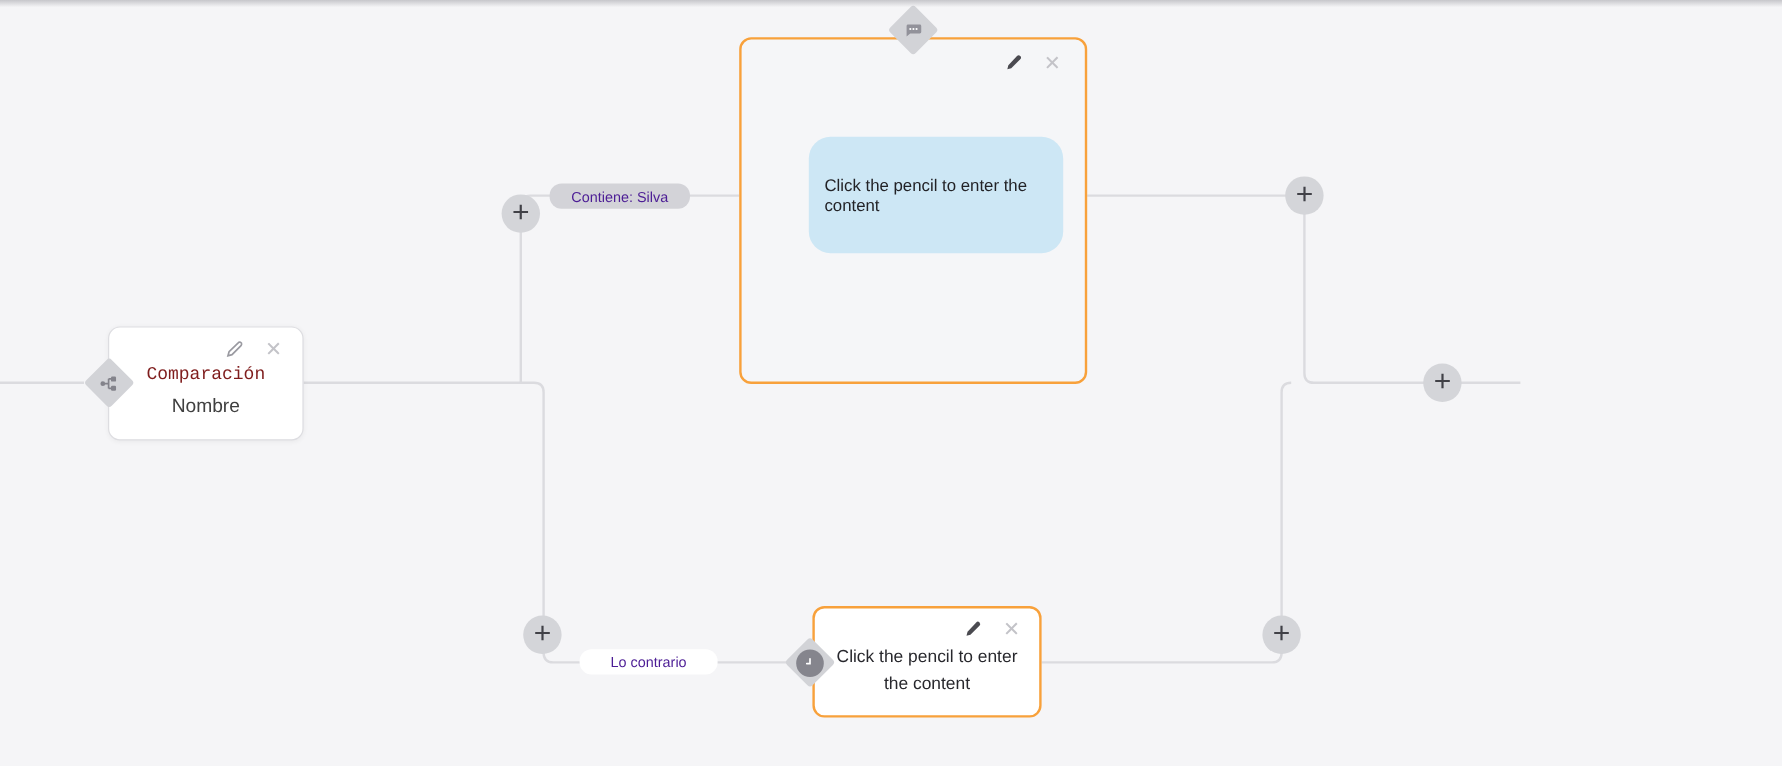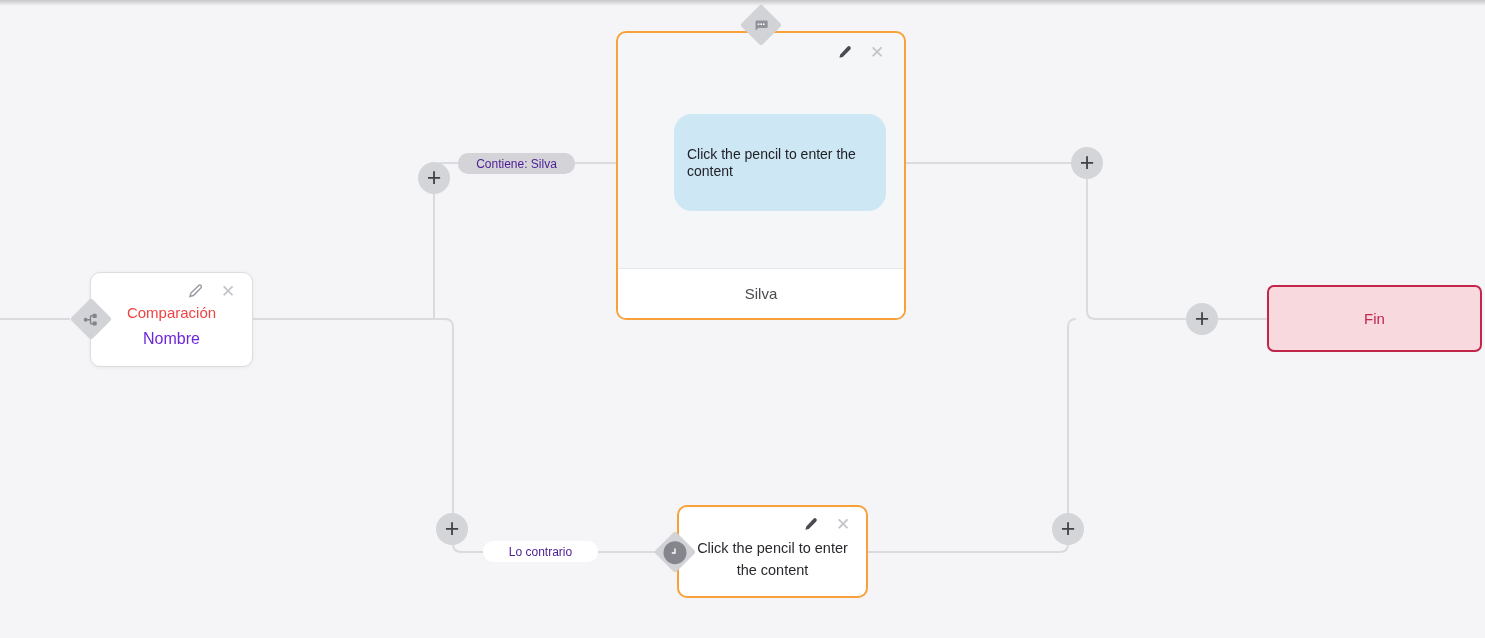--- a/index.html
+++ b/index.html
@@ -32,22 +32,22 @@
 
   
   .diamond{position:absolute;width:30px;height:30px;background:var(--diamond-gray);
     border-radius:3px;transform:rotate(45deg);z-index:15;display:flex;align-items:center;justify-content:center;}
   .diamond .inner{transform:rotate(-45deg);display:flex;align-items:center;justify-content:center;}
 
   
   .node-comparison{left:90px;top:272px;width:163px;height:95px;background:#fff;
     border:1px solid var(--node-border-gray);box-shadow:0 1px 4px rgba(0,0,0,.05);
     display:flex;flex-direction:column;align-items:center;justify-content:center;gap:9px;padding-top:12px;}
-  .node-comparison .title{font-size:15px;color:#ef4444;}
-  .node-comparison .subtitle{font-size:16px;color:#6d28d9;}
+  .node-comparison .title{font-size:15px;color:#7f1d1d;font-family:Liberation Mono, monospace;}
+  .node-comparison .subtitle{font-size:16px;color:#404040;}
 
   
   .node-message{left:616px;top:31px;width:290px;height:289px;background:#F5F6F8;
     border:2px solid var(--accent-orange);}
   .bubble{position:absolute;left:56px;top:81px;width:212px;height:97px;background:var(--bubble-blue);
     border-radius:18px;display:flex;align-items:center;padding:0 13px;}
   .bubble .bubble-text{font-size:14px;line-height:1.18;color:#222226;}
   .node-footer{position:absolute;left:0;right:0;bottom:0;height:50px;background:#fff;
     border-top:1px solid #E7E7EA;border-radius:0 0 8px 8px;
     display:flex;align-items:center;justify-content:center;font-size:15px;color:#4A4A50;}
@@ -148,21 +148,20 @@
             <path d="M11.2 1.8a1.7 1.7 0 0 1 2.9 2.9l-8 8-3.5.9.9-3.5z" fill="#4A4A50"></path>
           </svg>
       </button>
       <button class="icon-btn">
         <span class="close-x">✕</span>
       </button>
     </div>
     <div class="bubble">
       <div class="bubble-text">Click the pencil to enter the content</div>
     </div>
-    <div class="node-footer">Silva</div>
   </div>
   <div class="diamond" style="left:746px;top:10px;">
     <div class="inner">
       <svg width="18" height="18" viewBox="0 0 18 18">
         <path d="M3.5 4.5 h11 a1.2 1.2 0 0 1 1.2 1.2 v5 a1.2 1.2 0 0 1 -1.2 1.2 h-8 l-3 2.6 v-8.8 a1.2 1.2 0 0 1 1.2-1.2 z" fill="#92929A"></path>
         <circle cx="6.6" cy="8.2" r=".9" fill="#fff"></circle>
         <circle cx="9.2" cy="8.2" r=".9" fill="#fff"></circle>
         <circle cx="11.8" cy="8.2" r=".9" fill="#fff"></circle>
       </svg>
     </div>
@@ -184,16 +183,13 @@
   <div class="diamond" style="left:660px;top:537px;">
     <div class="inner">
       <div class="clock-circle">
         <svg width="13" height="13" viewBox="0 0 13 13">
           <path d="M6.5 2.8 V6.8 H3.8" stroke="#fff" stroke-width="1.4" fill="none" stroke-linecap="round"></path>
         </svg>
       </div>
     </div>
   </div>
 
-  <div class="node node-end">
-    <div class="end-label">Fin</div>
-  </div>
 </div>
 
 </body></html>

